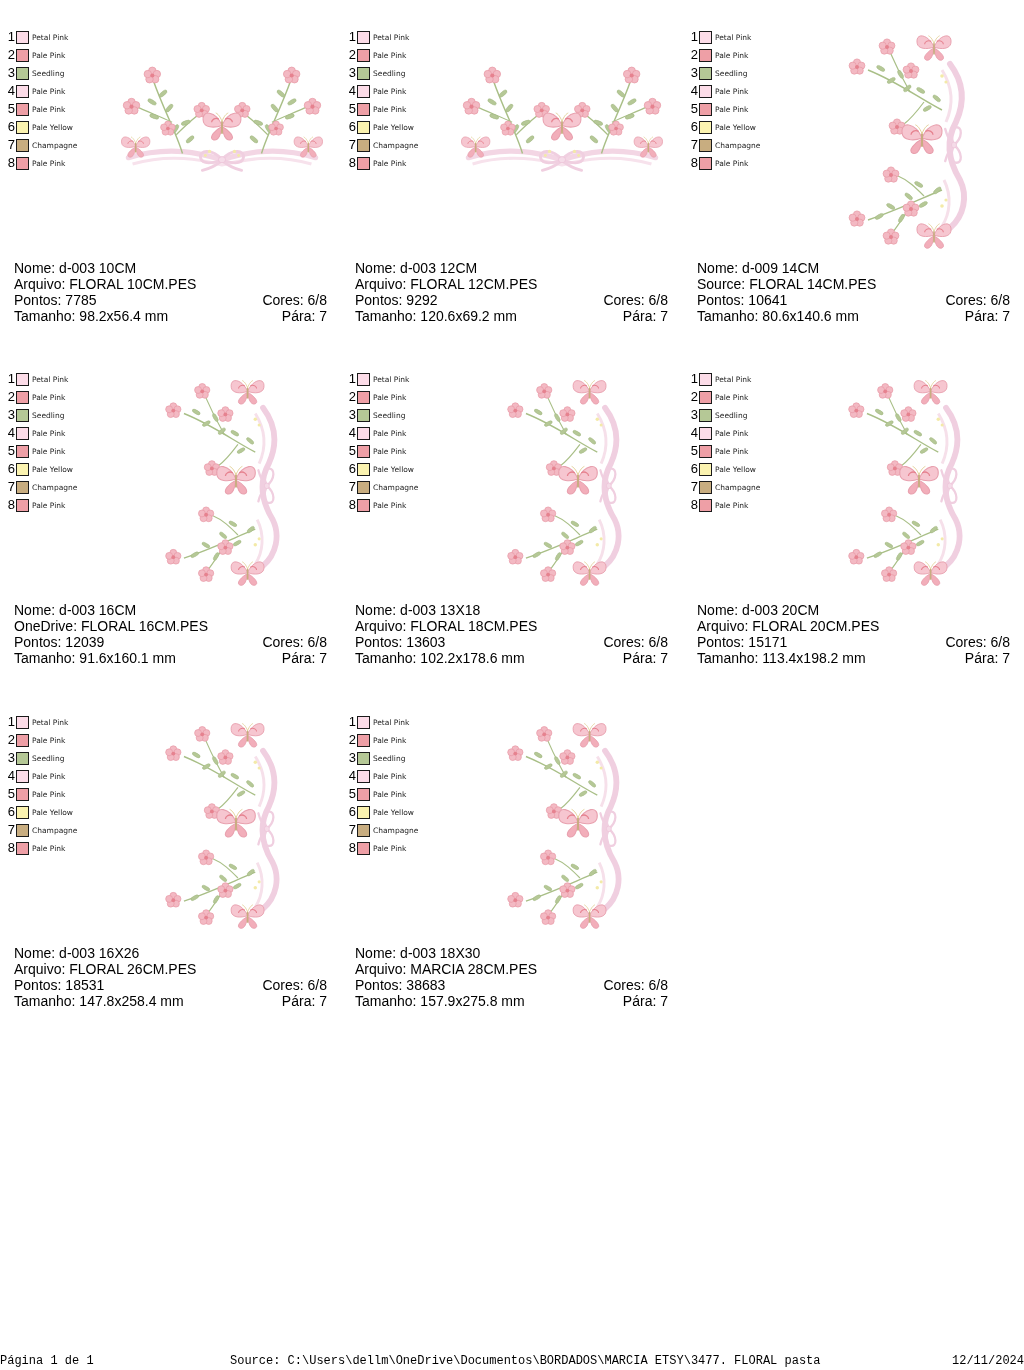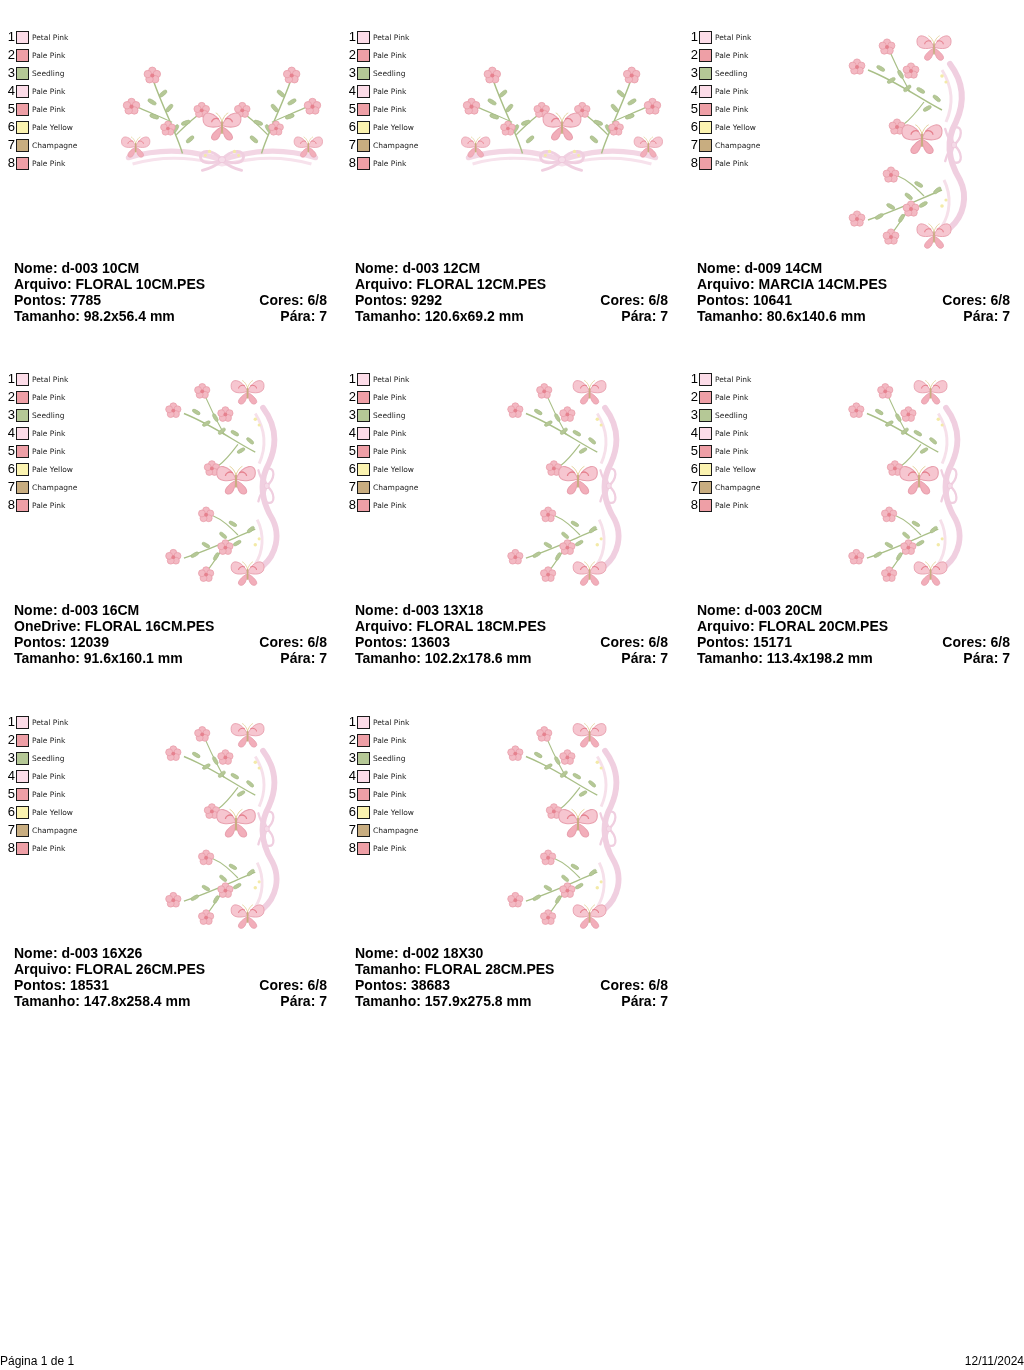--- a/index.html
+++ b/index.html
@@ -9,24 +9,24 @@
   .card { position: absolute; width: 330px; height: 330px; }
   .palette { position: absolute; left: 5px; top: 6px; width: 100px; }
   .pal-row { height: 18px; display: flex; align-items: center; }
   .pal-num { width: 10px; font-size: 13px; text-align: right; line-height: 14px; font-family: "Liberation Sans", sans-serif; }
   .pal-sw { width: 13px; height: 13px; border: 1px solid #1a1a1a; margin-left: 1px; }
   .pal-name { font-size: 7.5px; margin-left: 3px; color: #222; white-space: nowrap; font-family: "DejaVu Sans", sans-serif; }
 
   .design { position: absolute; }
   .design svg { width: 100%; height: 100%; display: block; }
 
-  .info { position: absolute; left: 14px; top: 238px; width: 313px; font-weight: bold; font-size: 14px; line-height: 16px; font-family: "Liberation Sans", sans-serif; text-align: center; }
+  .info { position: absolute; left: 14px; top: 238px; width: 313px; font-weight: normal; font-size: 14px; line-height: 16px; font-family: "Liberation Sans", sans-serif; text-align: center; }
   .info-row { display: flex; justify-content: space-between; white-space: nowrap; }
 
-  .footer { position: absolute; top: 1354px; left: 0; width: 1024px; height: 16px; font-size: 12px; font-family: Liberation Sans, sans-serif; }
+  .footer { position: absolute; top: 1354px; left: 0; width: 1024px; height: 16px; font-size: 12px; font-family: Liberation Mono, monospace; }
   .footer span { position: absolute; top: 0; white-space: nowrap; }
 </style>
 </head>
 <body>
 
 <svg width="0" height="0" style="position:absolute" aria-hidden="true">
   <defs>
     <symbol id="flower" viewBox="-10 -10 20 20">
       <g fill="#f3b9c3" stroke="#e89aa6" stroke-width="0.8">
         <circle cx="0" cy="-5" r="4"></circle>
@@ -375,21 +375,21 @@
             <circle cx="104" cy="176" r="1.8"></circle>
             <circle cx="108" cy="170" r="1.6"></circle>
           </g>
   </svg>
       </div>
     <div class="info">
       <div class="info-row">
           <span>Nome: d-009 14CM</span>
         </div>
       <div class="info-row">
-          <span>Arquivo: MARCIA 14CM.PES</span>
+          <span>Source: FLORAL 14CM.PES</span>
         </div>
       <div class="info-row">
           <span>Pontos: 10641</span>
           <span>Cores: 6/8</span>
         </div>
       <div class="info-row">
           <span>Tamanho: 80.6x140.6 mm</span>
           <span>Pára: 7</span>
         </div>
     </div>
@@ -922,33 +922,34 @@
     <g fill="#f3eaa8">
             <circle cx="104" cy="46" r="1.8"></circle>
             <circle cx="108" cy="52" r="1.6"></circle>
             <circle cx="104" cy="176" r="1.8"></circle>
             <circle cx="108" cy="170" r="1.6"></circle>
           </g>
   </svg>
       </div>
     <div class="info">
       <div class="info-row">
-          <span>Nome: d-002 18X30</span>
-        </div>
-      <div class="info-row">
-          <span>Tamanho: FLORAL 28CM.PES</span>
+          <span>Nome: d-003 18X30</span>
+        </div>
+      <div class="info-row">
+          <span>Arquivo: MARCIA 28CM.PES</span>
         </div>
       <div class="info-row">
           <span>Pontos: 38683</span>
           <span>Cores: 6/8</span>
         </div>
       <div class="info-row">
           <span>Tamanho: 157.9x275.8 mm</span>
           <span>Pára: 7</span>
         </div>
     </div>
   </div>
   </div>
 
 <div class="footer">
   <span style="left:0px">Página 1 de 1</span>
+  <span style="left:230px">Source: C:\Users\dellm\OneDrive\Documentos\BORDADOS\MARCIA ETSY\3477. FLORAL pasta</span>
   <span style="right:0px">12/11/2024</span>
 </div>
 
 </body></html>

